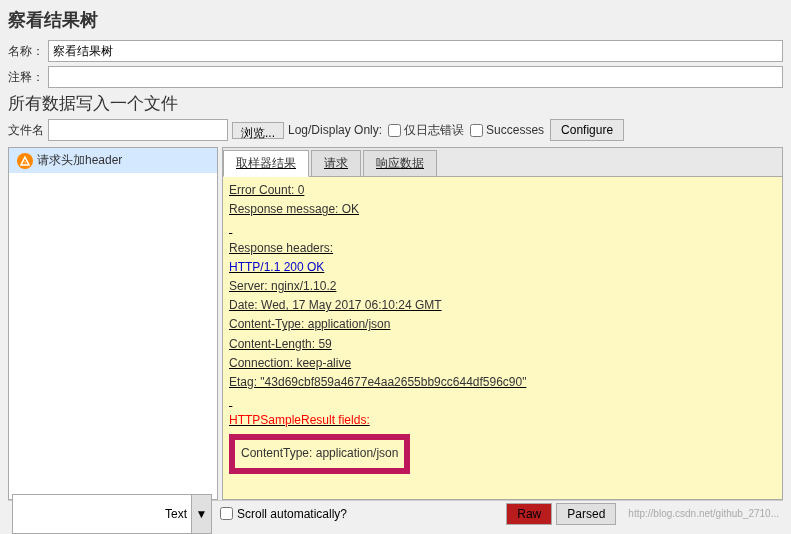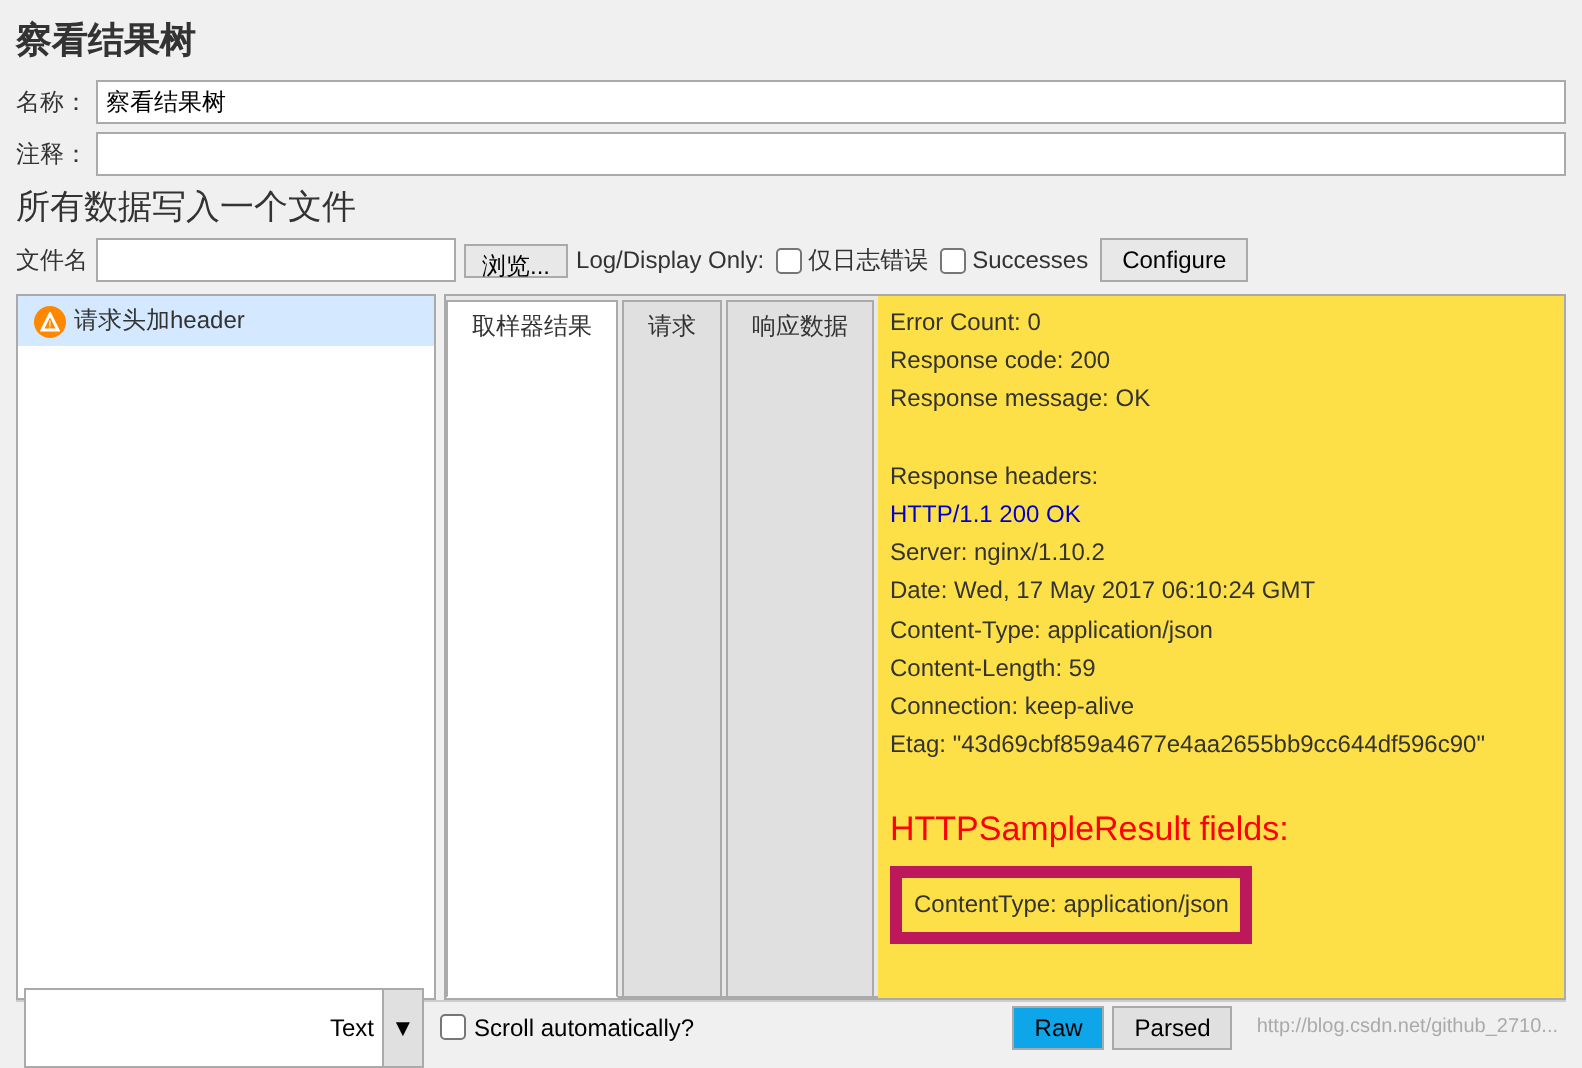--- a/index.html
+++ b/index.html
@@ -156,24 +156,25 @@
     }
 
     .tree-item-label {
       font-size: 12px;
       color: #333;
     }
 
     .right-panel {
       flex: 1;
       border: 1px solid #aaa;
-      background: #fde047;
-      display: flex;
-      flex-direction: row;
+      background: #fef9c3;
+      display: flex;
+      flex-direction: column;
       min-width: 0;
+      text-decoration: underline;
     }
 
     .tabs-row {
       display: flex;
       border-bottom: 1px solid #aaa;
       background: #e8e8e8;
     }
 
     .tab {
       padding: 4px 12px;
@@ -206,21 +207,21 @@
 
     .http-fields-box {
       border: 6px solid #be185d;
       padding: 4px 6px;
       display: inline-block;
       margin: 4px 0;
     }
 
     .http-fields-label {
       color: red;
-      font-size: 17px;
+      font-size: 12px;
     }
 
     .http-fields-content {
       color: #333;
       font-size: 12px;
     }
 
     .bottom-bar {
       display: flex;
       align-items: center;
@@ -279,21 +280,21 @@
     .bottom-tab {
       padding: 2px 10px;
       border: 1px solid #aaa;
       background: #e0e0e0;
       font-size: 12px;
       cursor: pointer;
       height: 22px;
     }
 
     .bottom-tab.active {
-      background: #0ea5e9;
+      background: #b91c1c;
       text-align: center;
     }
 
     .link-color {
       color: #0000cc;
     }
   </style>
 </head>
 <body>
 
@@ -350,21 +351,20 @@
 
       <div class="tabs-row">
         <div class="tab active">取样器结果</div>
         <div class="tab">请求</div>
         <div class="tab">响应数据</div>
       </div>
 
       <div class="result-content">
         <div>
           <div>Error Count: 0</div>
-          <div>Response code: 200</div>
           <div>Response message: OK</div>
           <div>&nbsp;</div>
           <div>Response headers:</div>
           <div class="link-color">HTTP/1.1 200 OK</div>
           <div>Server: nginx/1.10.2</div>
           <div>Date: Wed, 17 May 2017 06:10:24 GMT</div>
           <div>Content-Type: application/json</div>
           <div>Content-Length: 59</div>
           <div>Connection: keep-alive</div>
           <div>Etag: "43d69cbf859a4677e4aa2655bb9cc644df596c90"</div>

